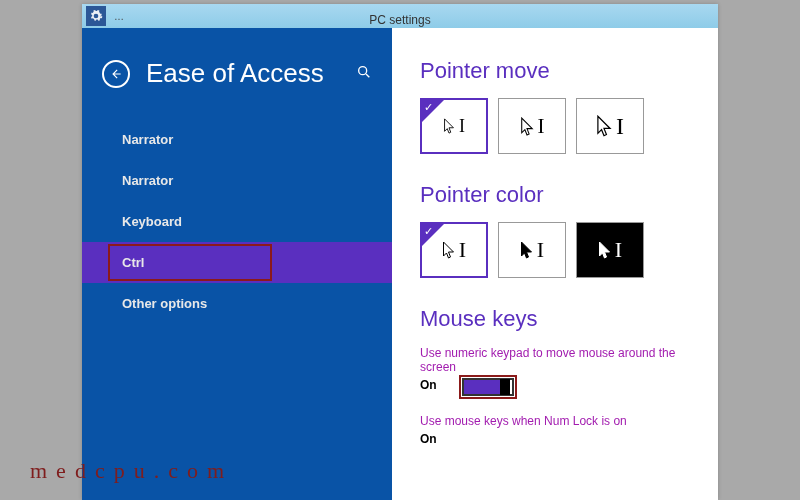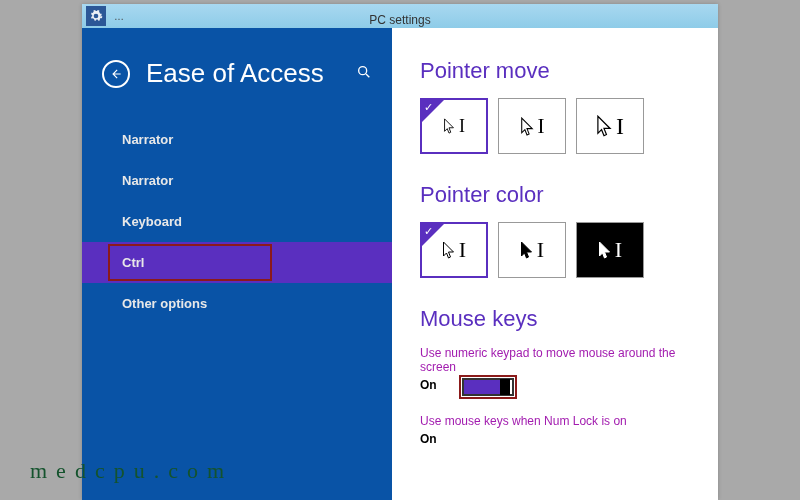--- a/index.html
+++ b/index.html
@@ -193,21 +193,21 @@
   .toggle.highlighted {
     outline: 2px solid #8b1a1a;
     outline-offset: 1px;
   }
   .watermark {
     position: absolute;
     left: 30px;
     bottom: 16px;
     font-size: 22px;
     letter-spacing: 9px;
-    color: #14532d;
+    color: #7f1d1d;
     font-family: Georgia, serif;
     font-weight: 300;
   }
 </style>
 </head>
 <body>
 
 <div class="window">
 
   <div class="titlebar">

